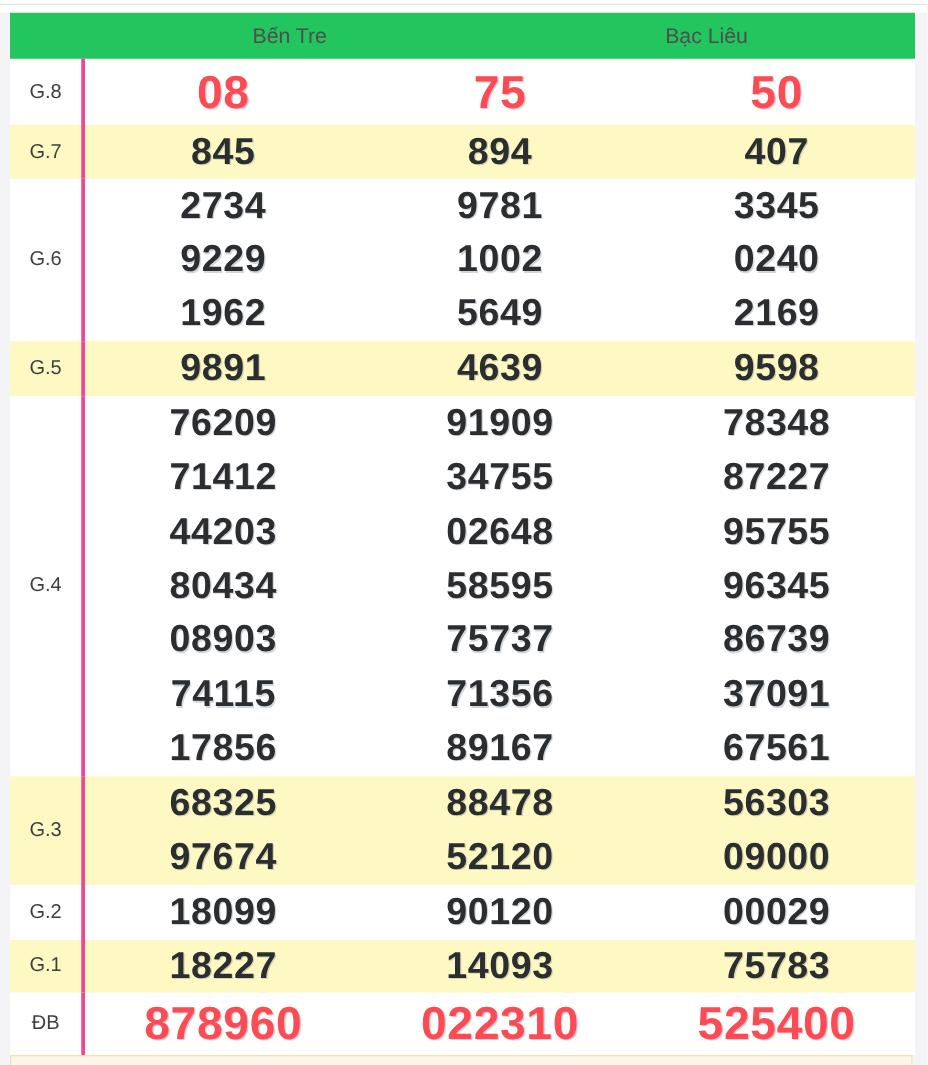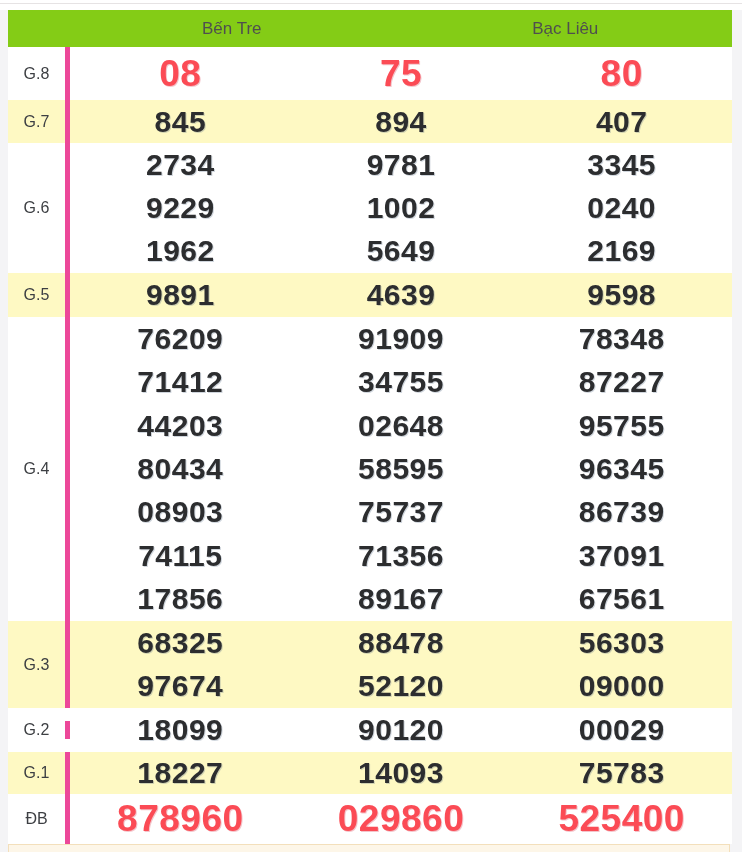--- a/index.html
+++ b/index.html
@@ -28,21 +28,21 @@
     background: #e6e3e4;
   }
   .table-wrap {
     margin-left: 8px;
     width: 724px;
     background: #ffffff;
   }
   .header-row {
     display: flex;
     height: 37px;
-    background: #84cc16;
+    background: #22c55e;
   }
   .header-spacer {
     width: 57px;
   }
   .header-col {
     flex: 1;
     display: flex;
     align-items: center;
     justify-content: center;
     font-size: 17px;
@@ -50,21 +50,21 @@
   }
   .row {
     display: flex;
   }
   .row.alt {
     background: #fef9c3;
   }
   .label-cell {
     width: 57px;
     flex: 0 0 57px;
-    border-right: 5px solid #ec4899;
+    border-right: 3px solid #ec4899;
     display: flex;
     align-items: center;
     justify-content: center;
     font-size: 16px;
     color: #3d3f43;
   }
   .val-col {
     flex: 1;
     display: flex;
     flex-direction: column;
@@ -80,21 +80,21 @@
     letter-spacing: 0.5px;
     color: #2c2d2f;
     text-shadow: 1px 1px 0 rgba(86, 108, 134, 0.28);
   }
   .row-0 { height: 53px; }
   .row-1 { height: 43px; }
   .row-2 { height: 130px; }
   .row-3 { height: 44px; }
   .row-4 { height: 304px; }
   .row-5 { height: 87px; }
-  .row-6 { height: 44px; align-items: center; }
+  .row-6 { height: 44px; }
   .row-7 { height: 42px; }
   .row-8 { height: 50px; }
   .row.red .line {
     color: #fb4b55;
     font-size: 37px;
     text-shadow: 1px 1px 0 rgba(214, 62, 84, 0.3);
   }
   .notice {
     margin-left: 8px;
     width: 722px;
@@ -118,21 +118,21 @@
   <div>
       <div class="row row-0 red">
         <div class="label-cell">G.8</div>
         <div class="val-col">
           <div class="line">08</div>
         </div>
         <div class="val-col">
           <div class="line">75</div>
         </div>
         <div class="val-col">
-          <div class="line">80</div>
+          <div class="line">50</div>
         </div>
       </div>
       <div class="row row-1 alt">
         <div class="label-cell">G.7</div>
         <div class="val-col">
           <div class="line">845</div>
         </div>
         <div class="val-col">
           <div class="line">894</div>
         </div>
@@ -238,21 +238,21 @@
         <div class="val-col">
           <div class="line">75783</div>
         </div>
       </div>
       <div class="row row-8 red">
         <div class="label-cell">ĐB</div>
         <div class="val-col">
           <div class="line">878960</div>
         </div>
         <div class="val-col">
-          <div class="line">029860</div>
+          <div class="line">022310</div>
         </div>
         <div class="val-col">
           <div class="line">525400</div>
         </div>
       </div>
     </div>
 </div>
 
 <div class="notice"></div>
 

